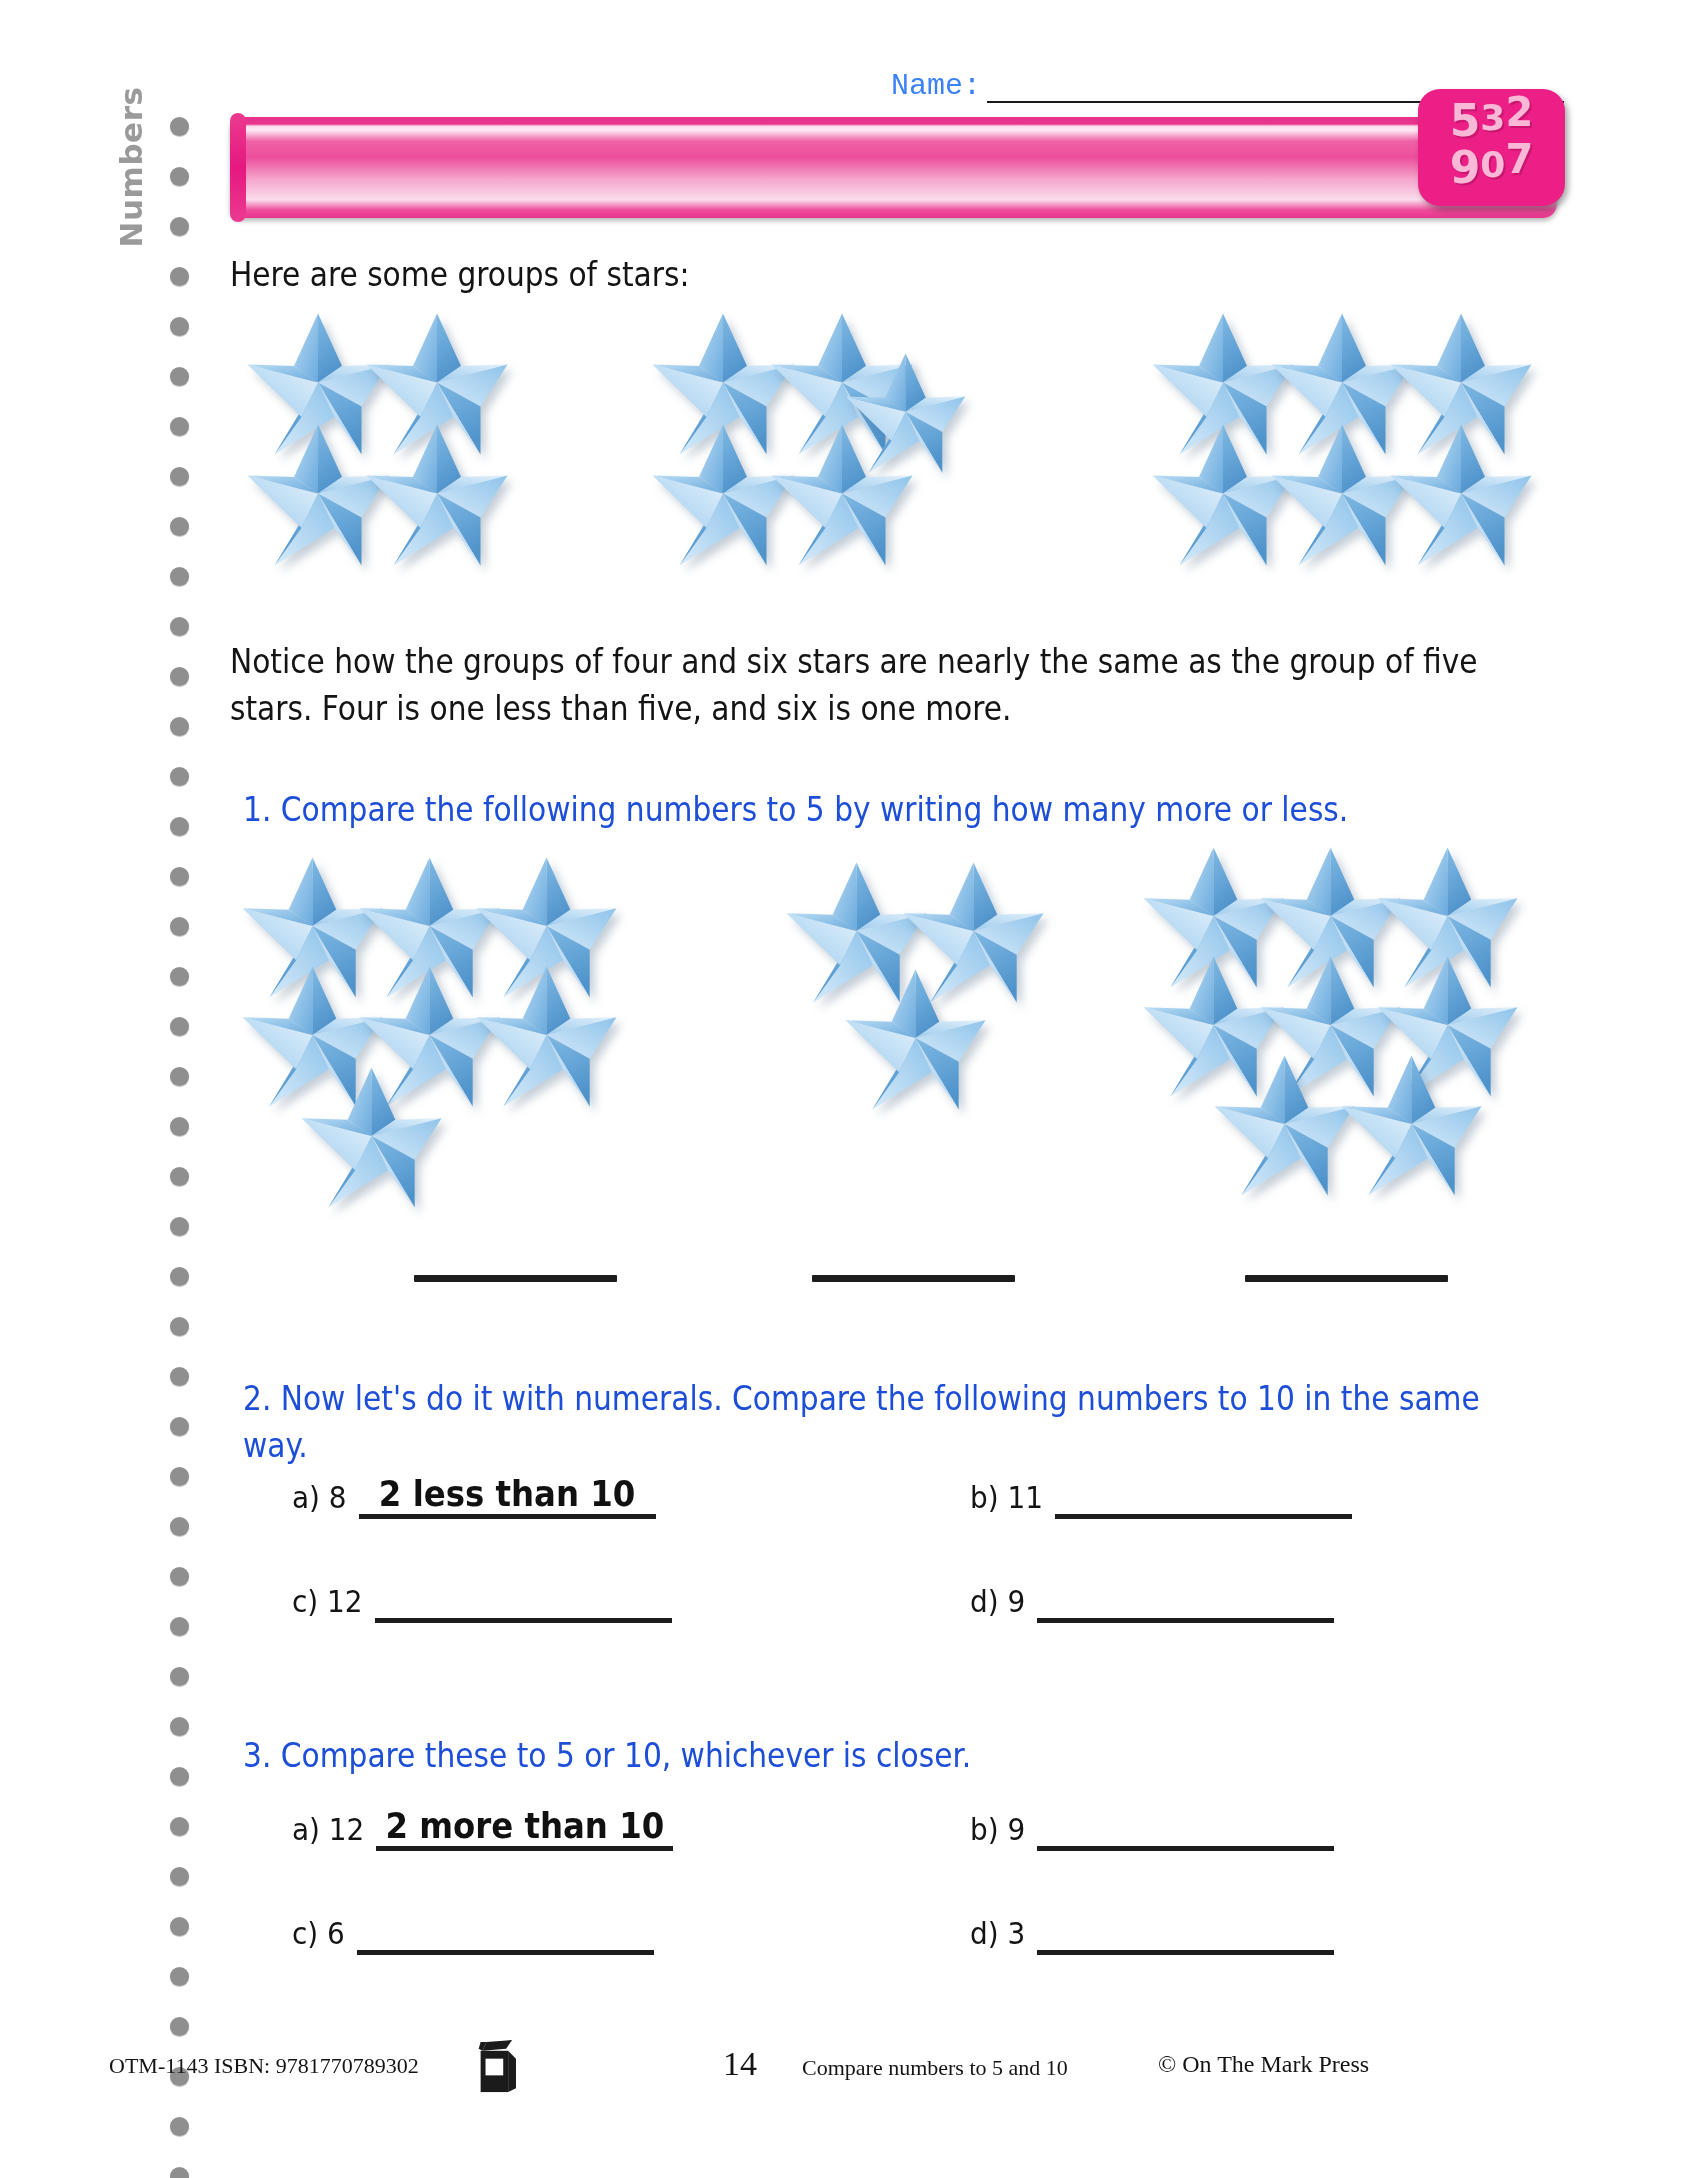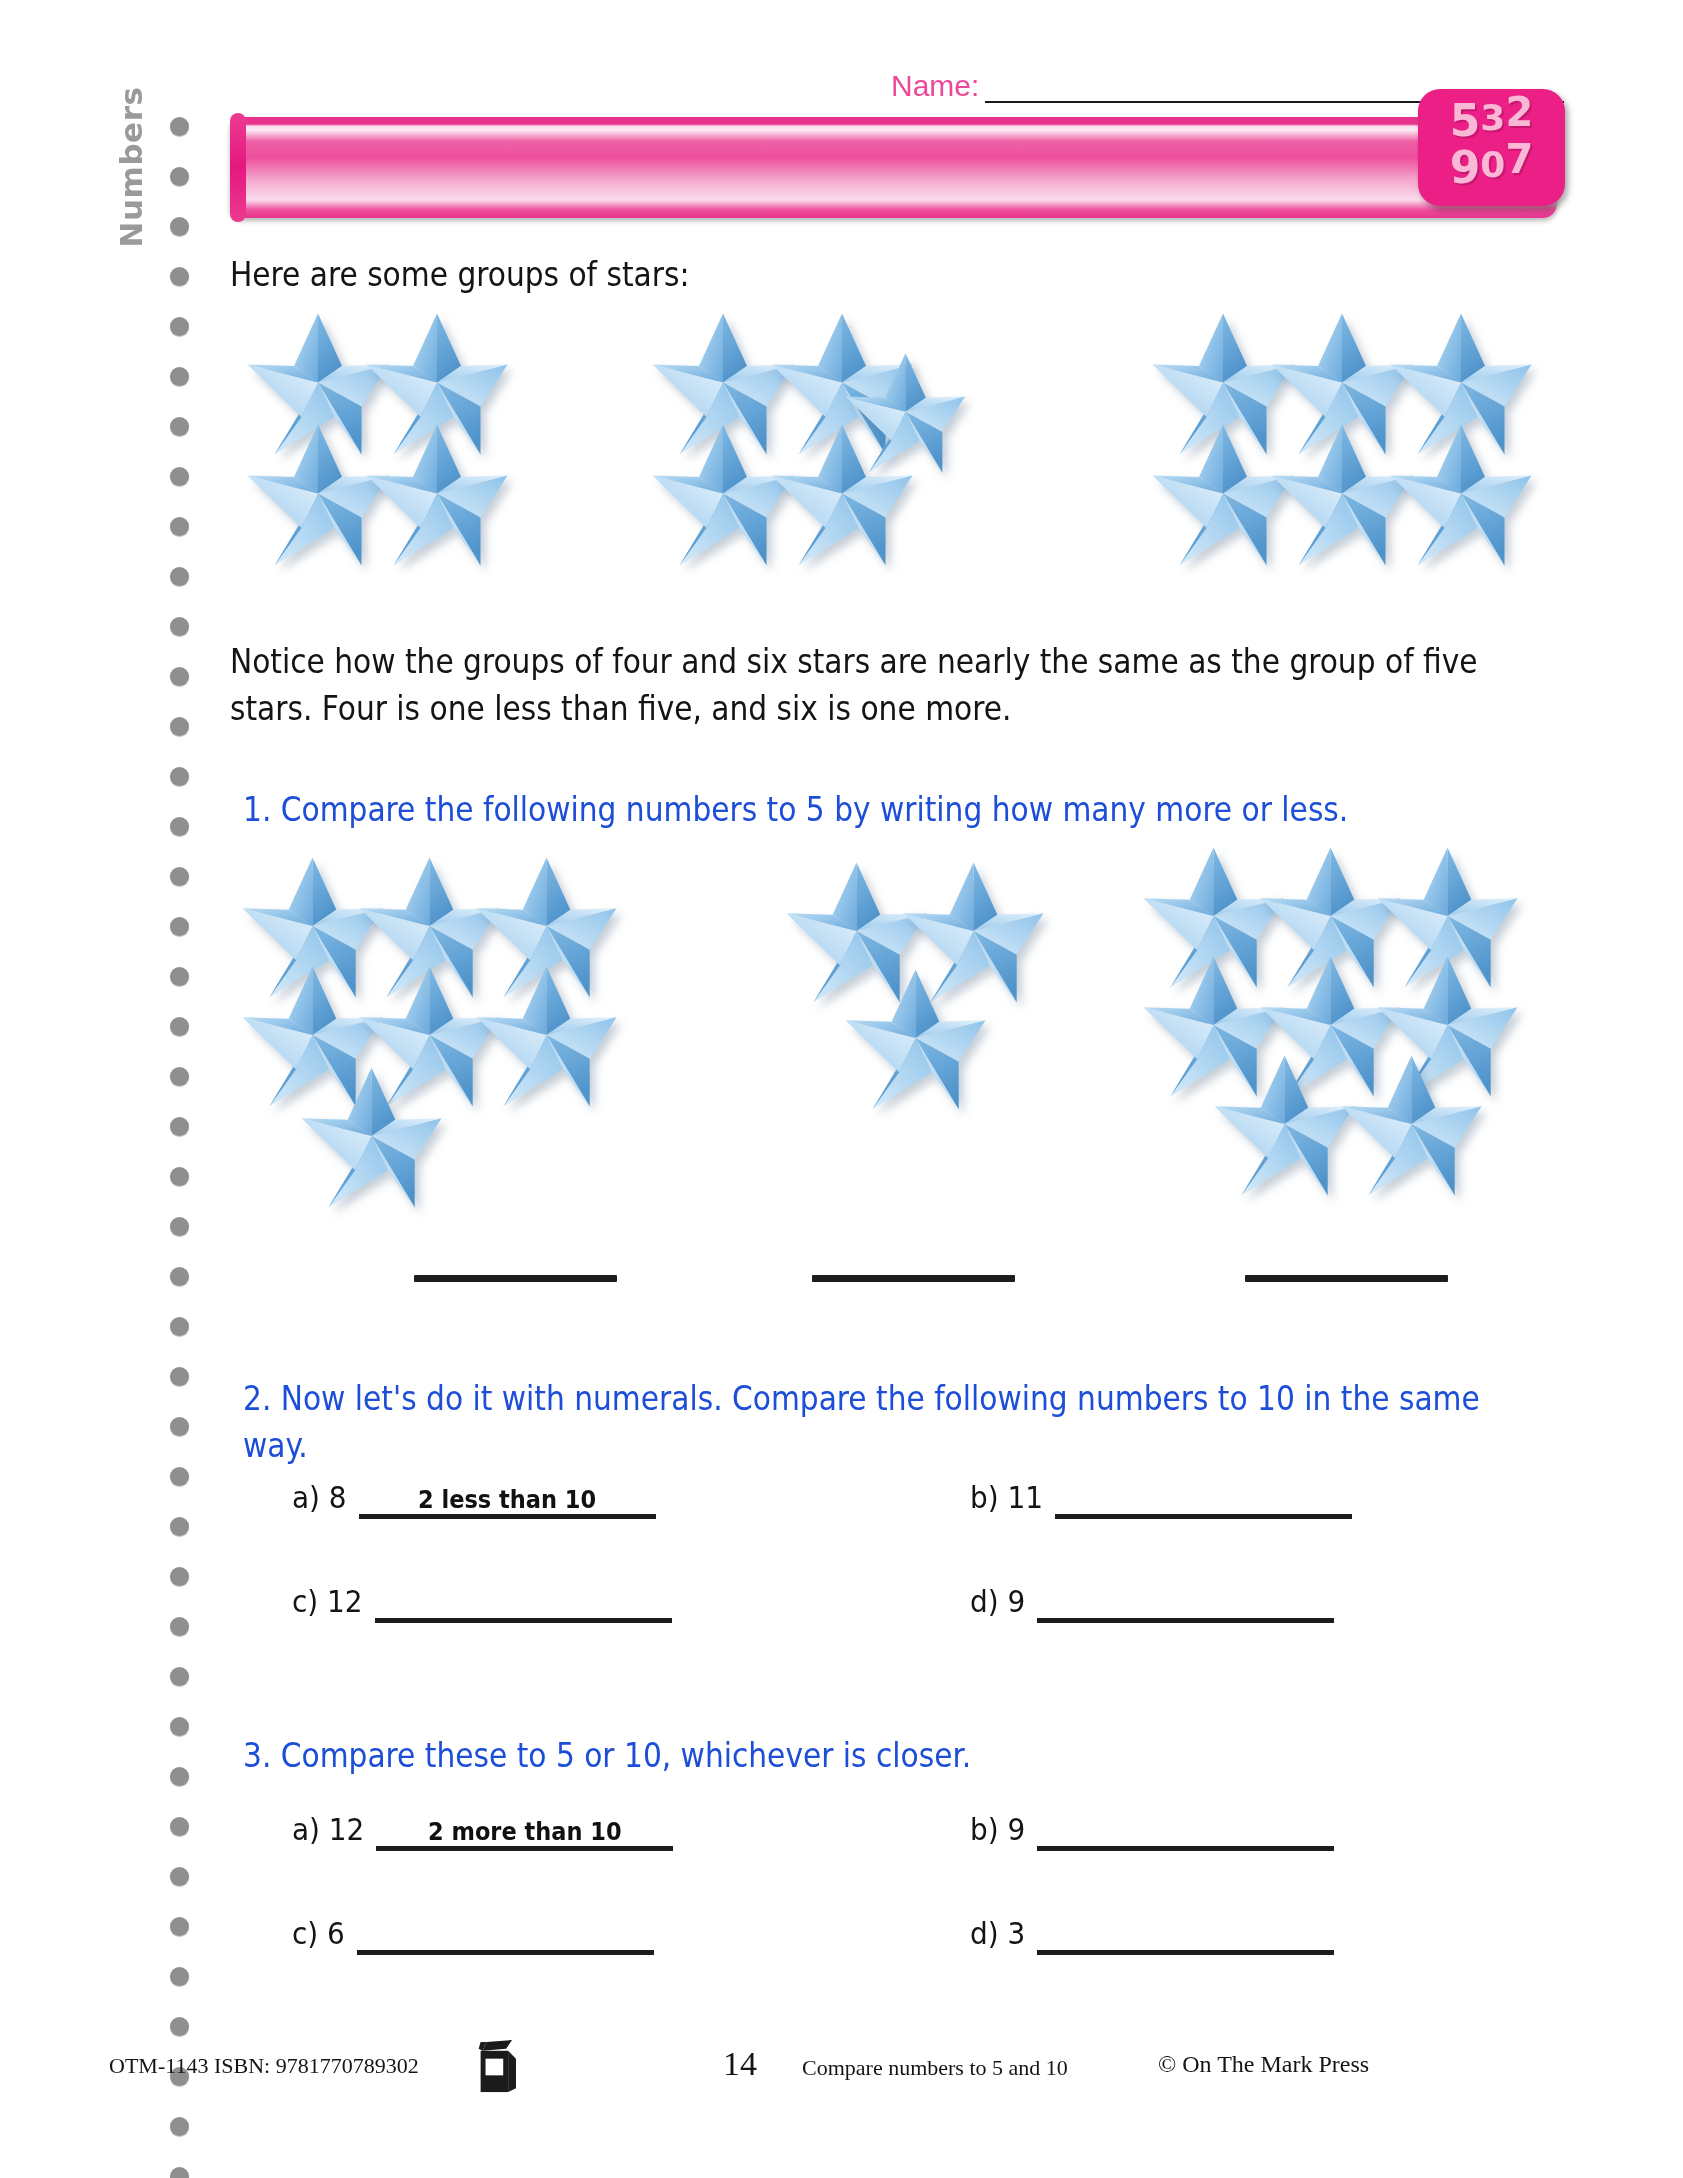--- a/index.html
+++ b/index.html
@@ -49,23 +49,23 @@
   
   .name-row {
     position: absolute;
     left: 891px;
     top: 69px;
     width: 673px;
     display: flex;
     align-items: flex-end;
   }
   .name-label {
-    font-family: Liberation Sans, sans-serif;
+    font-family: Liberation Mono, monospace;
     font-size: 30px;
-    color: #ec4899;
+    color: #3b82f6;
     white-space: nowrap;
   }
   .name-line {
     flex: 1;
     border-bottom: 2px solid #1a1a1a;
     margin-left: 6px;
     height: 28px;
   }
 
   
@@ -201,21 +201,21 @@
     min-width: 297px;
     height: 44px;
     display: flex;
     align-items: flex-end;
     justify-content: center;
     padding: 0 8px 2px 8px;
   }
   .ans-item .slot .filled {
     font-family: "DejaVu Sans Condensed", "DejaVu Sans", sans-serif;
     font-weight: bold;
-    font-size: 25px;
+    font-size: 36px;
     color: #111;
     white-space: nowrap;
     line-height: 1;
   }
 
   
   .footer {
     position: absolute;
     left: 109px;
     top: 2039px;

